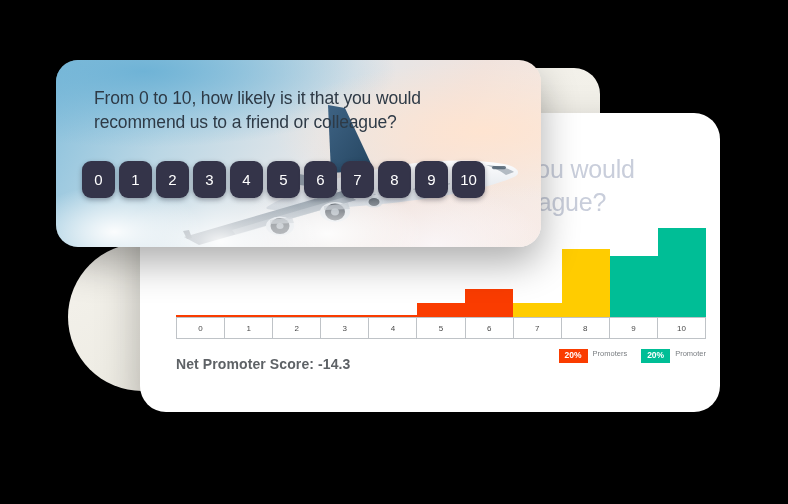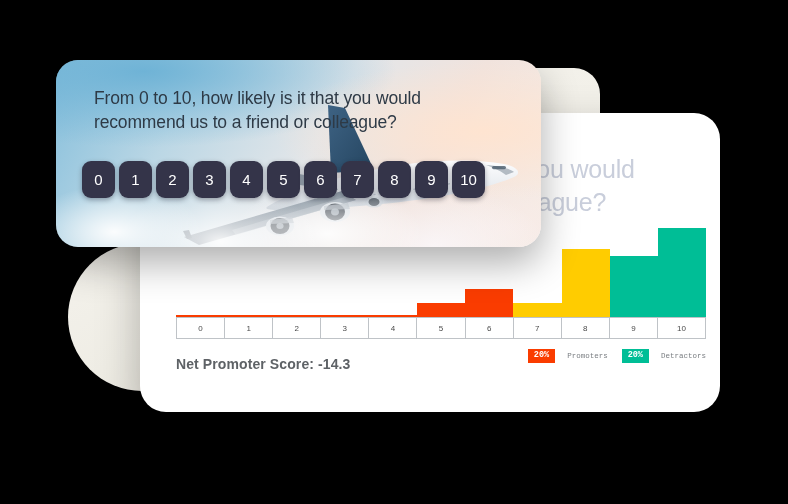--- a/index.html
+++ b/index.html
@@ -71,21 +71,21 @@
     position:absolute; left:36px; top:235px;
     width:530px; height:16px;
     display:flex; align-items:center; justify-content:space-between;
   }
   .nps-score{
     font-size:14px; font-weight:bold; color:#5E6266;
     letter-spacing:.1px;
     margin-top:16px;
   }
   .legend{ display:flex; align-items:center; gap:14px; }
-  .legend-item{ display:flex; align-items:center; gap:12px;font-family:Liberation Mono, monospace; }
+  .legend-item{ display:flex; align-items:flex-start; gap:5px; }
   .legend-badge{
     color:#fff; font-size:8.5px; font-weight:bold;
     padding:2px 6px; min-width:26px; text-align:center;
     line-height:1.1;
   }
   .legend-label{ font-size:7.5px; color:#7A7E82; }
 
   
   .card-front{
     position:absolute; left:56px; top:60px;
@@ -177,21 +177,21 @@
 
     <div class="chart-footer">
       <div class="nps-score">Net Promoter Score: -14.3</div>
       <div class="legend">
           <div class="legend-item">
             <span class="legend-badge" style="background: rgb(250, 60, 0);">20%</span>
             <span class="legend-label">Promoters</span>
           </div>
           <div class="legend-item">
             <span class="legend-badge" style="background: rgb(0, 190, 150);">20%</span>
-            <span class="legend-label">Detractors</span>
+            <span class="legend-label">Promoter</span>
           </div>
         </div>
     </div>
   </div>
 
   <div class="card-front">
     <div class="sky"></div>
 
     <svg class="plane-svg" viewBox="0 0 485 187">
       <defs>

